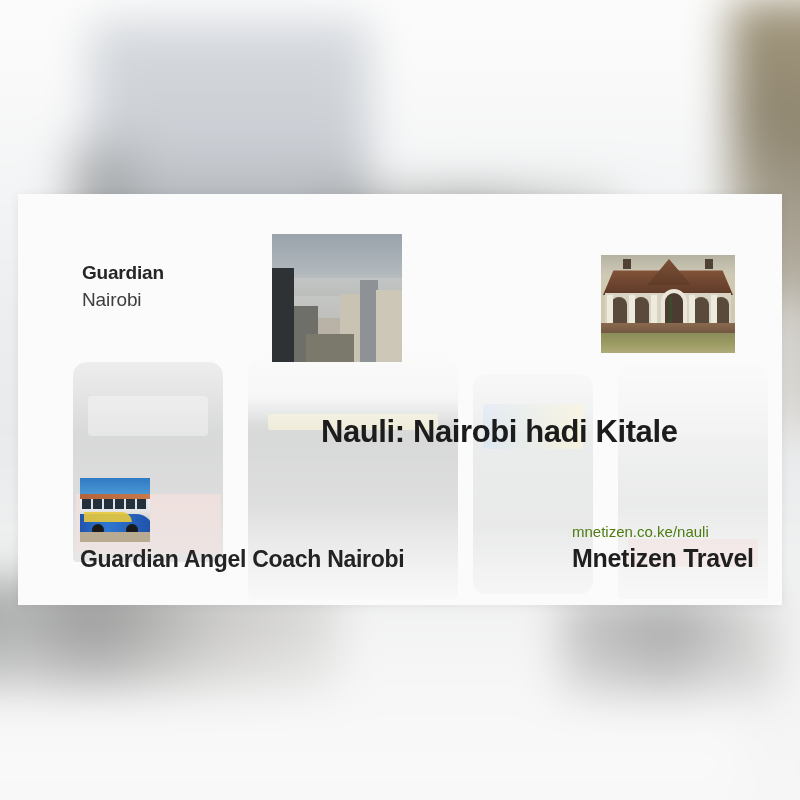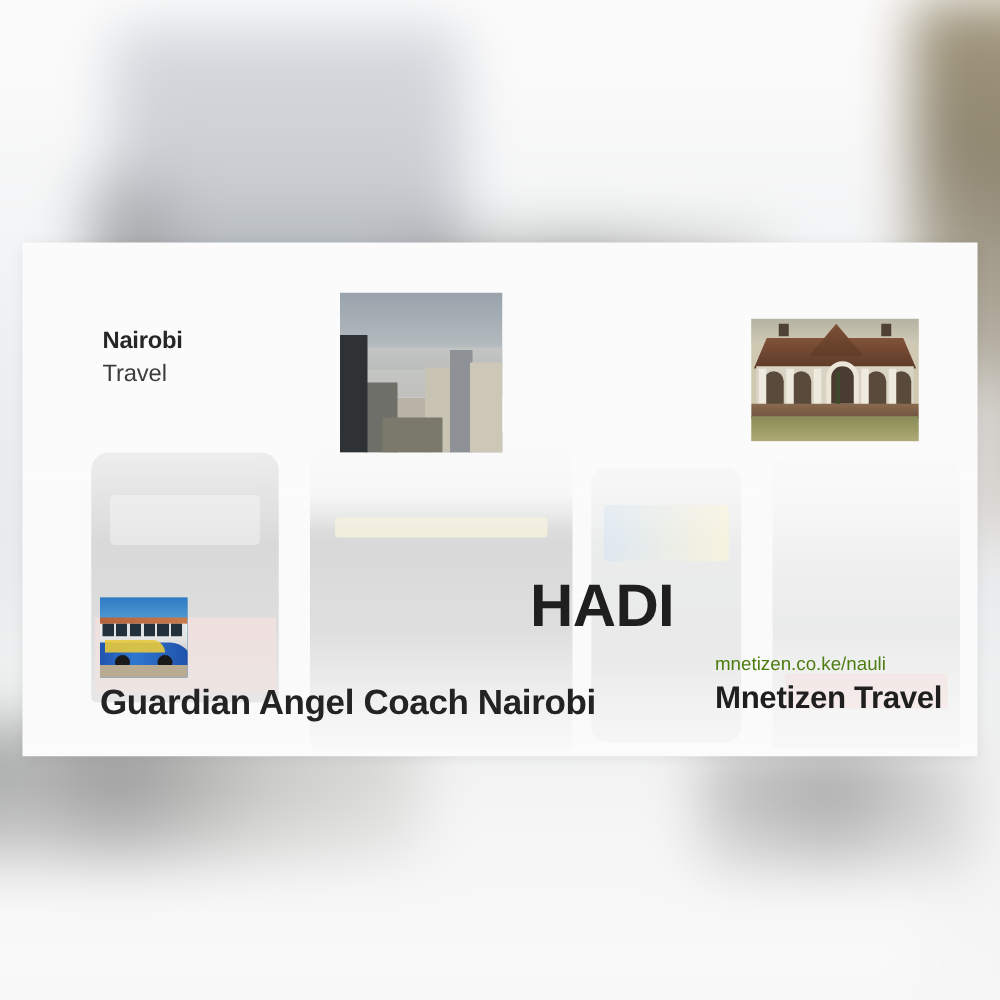--- a/index.html
+++ b/index.html
@@ -285,21 +285,21 @@
   .op-wheel {
     position: absolute; top: 46px; width: 12px; height: 12px;
     border-radius: 50%; background: #1a1a1a;
   }
   .op-ground {
     position: absolute; left: 0; top: 54px; width: 70px; height: 10px;
     background: #b9ab92;
   }
   .operator-name {
     position: absolute; left: 62px; top: 352px;
-    font-size: 28px; font-weight: bold; color: #232323;
+    font-size: 23px; font-weight: bold; color: #232323;
     letter-spacing: -.3px; white-space: nowrap;
   }
 
   
   .brand-url {
     position: absolute; left: 554px; top: 329px;
     font-size: 15px; font-weight: normal; color: #4d7c0f;
     letter-spacing: 0; white-space: nowrap;
   }
   .brand-name {
@@ -335,39 +335,38 @@
       <div class="cp cp-bus2"></div>
       <div class="cp cp-bus2-band"></div>
       <div class="cp cp-bus3"></div>
       <div class="cp cp-bus3-acc"></div>
       <div class="cp cp-bus4"></div>
       <div class="cp cp-bus4-red"></div>
       <div class="cp cp-haze"></div>
     </div>
 
     <div class="route-block">
-      <div class="route-origin">Nairobi</div>
-      <div class="route-dest">Travel</div>
+      <div class="route-origin">Guardian</div>
+      <div class="route-dest">Nairobi</div>
     </div>
 
     <div class="thumb-origin">
       <div class="sky-far"></div>
       <div class="sky-city-haze"></div>
       <div class="bld b8"></div>
       <div class="bld b-roof"></div>
       <div class="bld b3"></div>
       <div class="bld b4"></div>
       <div class="bld b5"></div>
       <div class="bld b6"></div>
       <div class="bld b2"></div>
       <div class="bld b7"></div>
       <div class="bld b1"></div>
     </div>
 
-    <div class="hadi">HADI</div>
 
     <div class="thumb-dest">
       <div class="d-sky"></div>
       <div class="d-chim" style="left:22px"></div>
       <div class="d-chim" style="left:104px"></div>
       <div class="d-roof"></div>
       <div class="d-gable"></div>
       <div class="d-wall"></div>
       <div class="d-arch" style="left:10px"></div>
       <div class="d-arch" style="left:32px"></div>
@@ -377,20 +376,21 @@
       <div class="d-col" style="left:28px"></div>
       <div class="d-col" style="left:50px"></div>
       <div class="d-col" style="left:88px"></div>
       <div class="d-col" style="left:110px"></div>
       <div class="d-porch"></div>
       <div class="d-tree"></div>
       <div class="d-fence"></div>
       <div class="d-grass"></div>
     </div>
 
+    <div class="headline">Nauli: Nairobi hadi Kitale</div>
 
     <div class="op-thumb">
       <div class="op-sky"></div>
       <div class="op-body"></div>
       <div class="op-roof"></div>
       <div class="op-winstrip"></div>
       <div class="op-swoosh"></div>
       <div class="op-swoosh2"></div>
       <div class="op-wheel" style="left:12px"></div>
       <div class="op-wheel" style="left:46px"></div>

